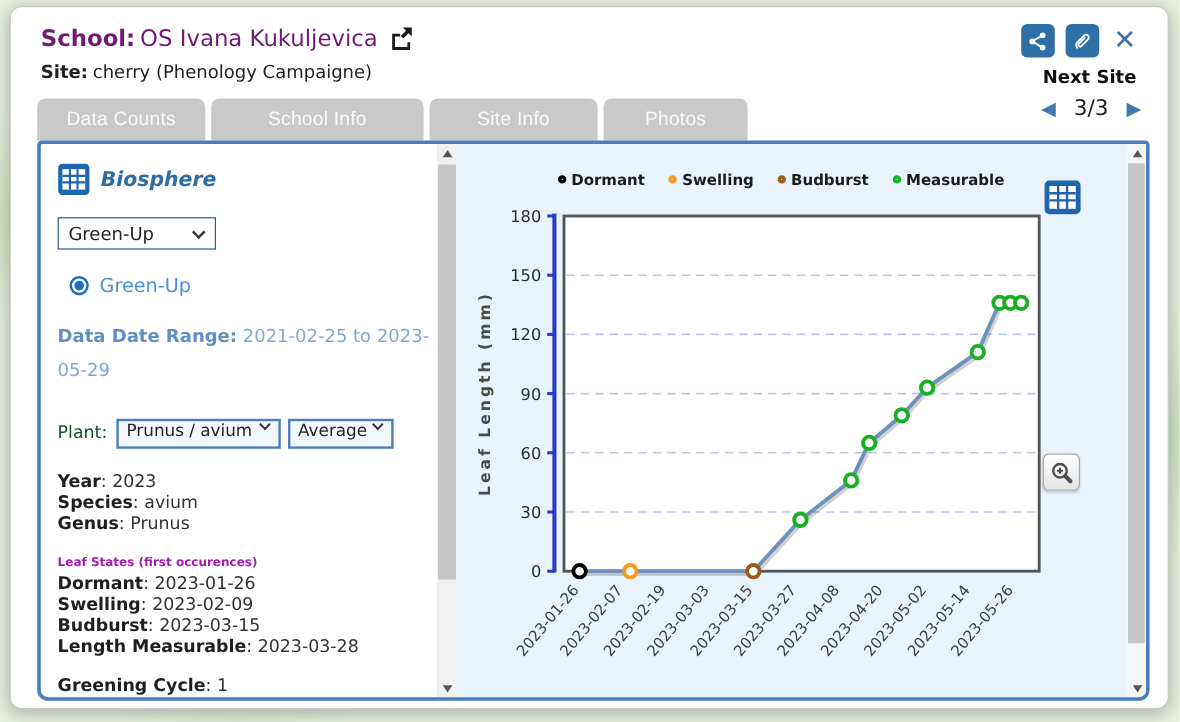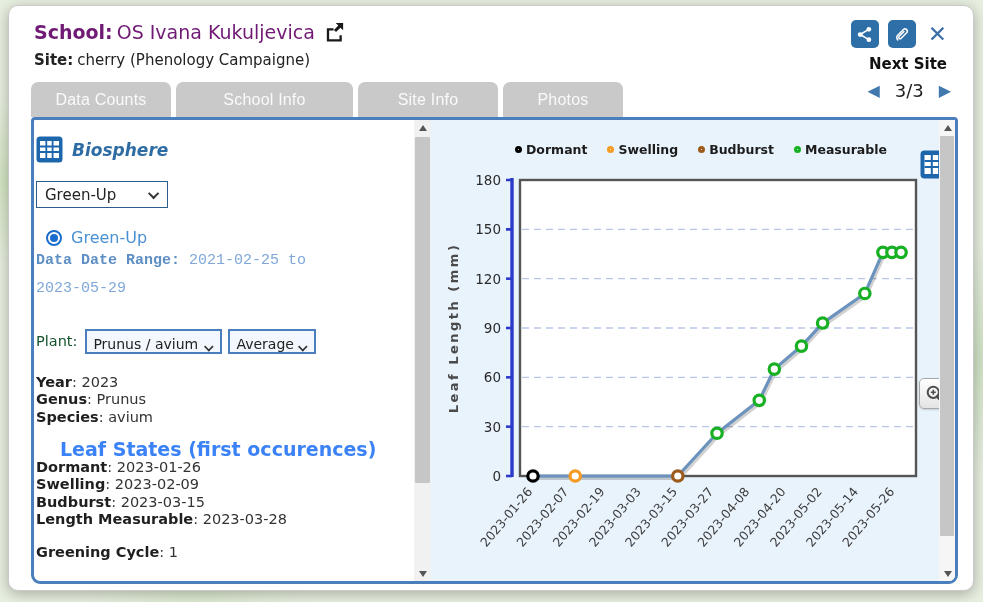--- a/index.html
+++ b/index.html
@@ -54,48 +54,48 @@
   .tab.active { background:#5b84b2; color:#fff; }
 
   
   .content {
     position:absolute; left:22px; top:111px; width:927px; height:467px;
     border:3px solid #4a7ebc; border-radius:4px 4px 9px 9px;
     display:flex; overflow:hidden; background:#fff;
   }
 
   
-  .left-panel { width:380px; padding:14px 6px 10px 2px; overflow:hidden; font-size:14.5px; color:#333; }
+  .left-panel { width:330px; padding:14px 6px 10px 14px; overflow:hidden; font-size:14.5px; color:#333; }
   .bio-title { display:flex; align-items:center; gap:9px; margin:2px 0 18px 0; }
   .bio-title .t { font-size:17px; font-weight:bold; font-style:italic; color:#2e6da4; }
   .selectbox {
     border:1.5px solid #2a5d8c; background:#fff; height:27px; width:132px;
     display:flex; align-items:center; justify-content:space-between;
     padding:0 8px; font-size:15px; color:#222; cursor:pointer;
   }
   .chev { width:8px; height:8px; border-left:2px solid #333; border-bottom:2px solid #333; transform:rotate(-45deg) translateY(-2px); }
   .radio-row { display:flex; align-items:center; gap:9px; margin:20px 0 0 10px; cursor:pointer; }
   .radio-outer { width:16px; height:16px; border:2px solid #1b6dcd; border-radius:50%; display:flex; align-items:center; justify-content:center; background:#fff; }
   .radio-inner { width:8px; height:8px; border-radius:50%; background:#1b6dcd; }
   .radio-label { font-size:16px; color:#4a90d2; }
-  .date-range { font-size:15px; line-height:1.85; color:#7fa8d9; width:315px;font-family:Liberation Mono, monospace; }
+  .date-range { margin-top:20px; font-size:15px; line-height:1.85; color:#7fa8d9; width:315px; }
   .date-range b { color:#5e8fc4; }
   .plant-row { display:flex; align-items:center; gap:6px; margin-top:26px; }
   .plant-row .lbl { font-size:14.5px; color:#14532d; margin-right:2px; }
   .mini-select {
     border:2px solid #4a7ebc; background:#f2f8fd; height:25px;
-    display:flex; align-items:flex-end; justify-content:space-between;
+    display:flex; align-items:flex-start; justify-content:space-between;
     padding:0 6px; font-size:14px; color:#222; cursor:pointer;
   }
   .mini-select.plant { width:137px; }
   .mini-select.agg { width:88px; }
   .mini-select .chev { transform:rotate(-45deg) scale(.85) translateY(-2px); }
   .info-rows { margin-top:20px; line-height:17.5px; font-size:14.5px; color:#333; }
   .info-rows b { color:#1f1f1f; }
-  .info-heading { font-weight:bold; font-size:19px; color:#3b82f6;margin-left:24px; }
+  .info-heading { font-weight:bold; font-size:10px; color:#a21caf; }
   .row-gap { height:15px; }
 
   
   .vscroll { width:17px; background:#f1f1f1; position:relative; flex:none; }
   .vscroll .arr { position:absolute; left:0; width:17px; height:15px; display:flex; align-items:center; justify-content:center; cursor:pointer; }
   .vscroll .arr.up { top:0; } .vscroll .arr.down { bottom:0; }
   .tri-up { width:0; height:0; border-left:4px solid transparent; border-right:4px solid transparent; border-bottom:6px solid #555; }
   .tri-down { width:0; height:0; border-left:4px solid transparent; border-right:4px solid transparent; border-top:6px solid #555; }
   .thumb { position:absolute; left:1px; width:15px; background:#c6c6c6; border-radius:1px; cursor:pointer; }
 
@@ -204,22 +204,22 @@
           <span class="chev"></span>
         </div>
         <div class="mini-select agg">
           <span>Average</span>
           <span class="chev"></span>
         </div>
       </div>
 
       <div class="info-rows">
           <div><b>Year</b>: 2023</div>
+          <div><b>Species</b>: avium</div>
           <div><b>Genus</b>: Prunus</div>
-          <div><b>Species</b>: avium</div>
           <div class="row-gap"></div>
           <div class="info-heading">Leaf States (first occurences)</div>
           <div><b>Dormant</b>: 2023-01-26</div>
           <div><b>Swelling</b>: 2023-02-09</div>
           <div><b>Budburst</b>: 2023-03-15</div>
           <div><b>Length Measurable</b>: 2023-03-28</div>
           <div class="row-gap"></div>
           <div><b>Greening Cycle</b>: 1</div>
         </div>
     </div>

